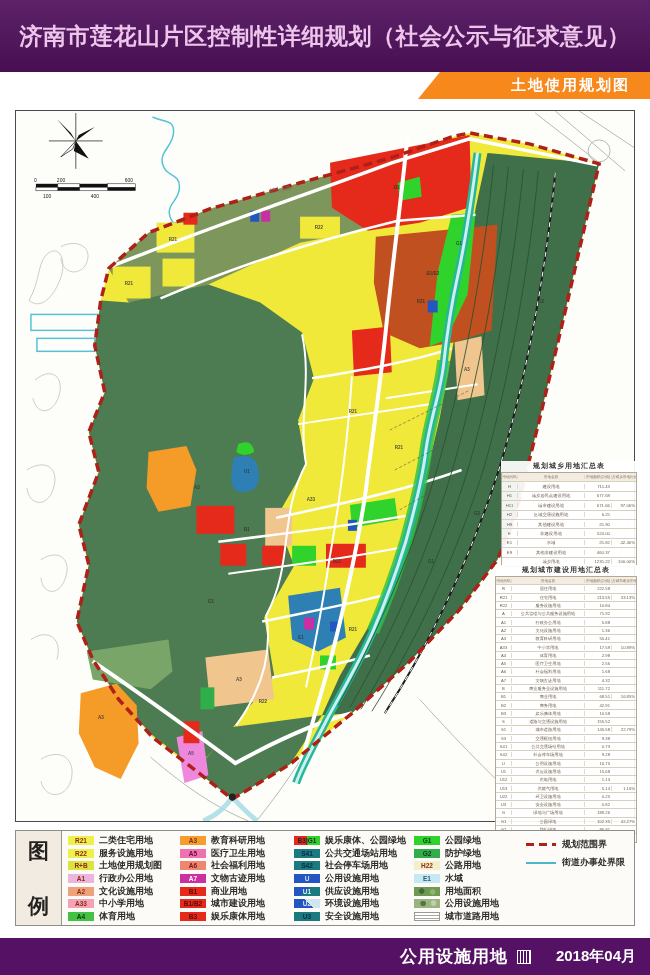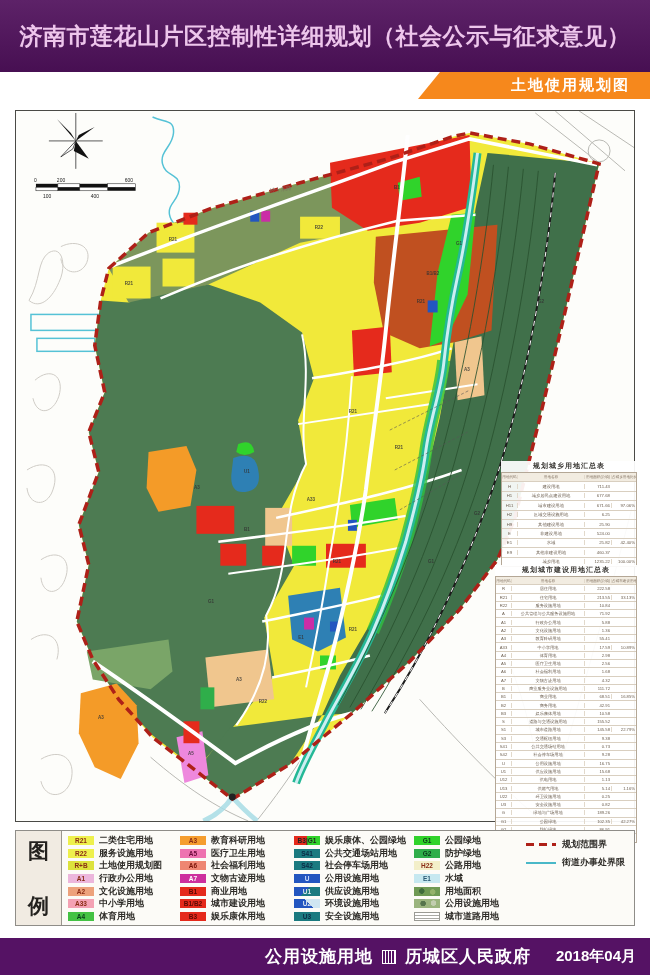--- a/index.html
+++ b/index.html
@@ -654,15 +654,14 @@
           <span class="ln-sym ln-teal"></span>
           <span class="lg-label">街道办事处界限</span>
         </div>
       </div>
     </div>
 </div>
 
 <div class="footer">
   <span class="agency">公用设施用地</span>
   <span class="seal"></span>
-  <span class="agency">历城区人民政府</span>
   <span class="date">2018年04月</span>
 </div>
 
 </body></html>

